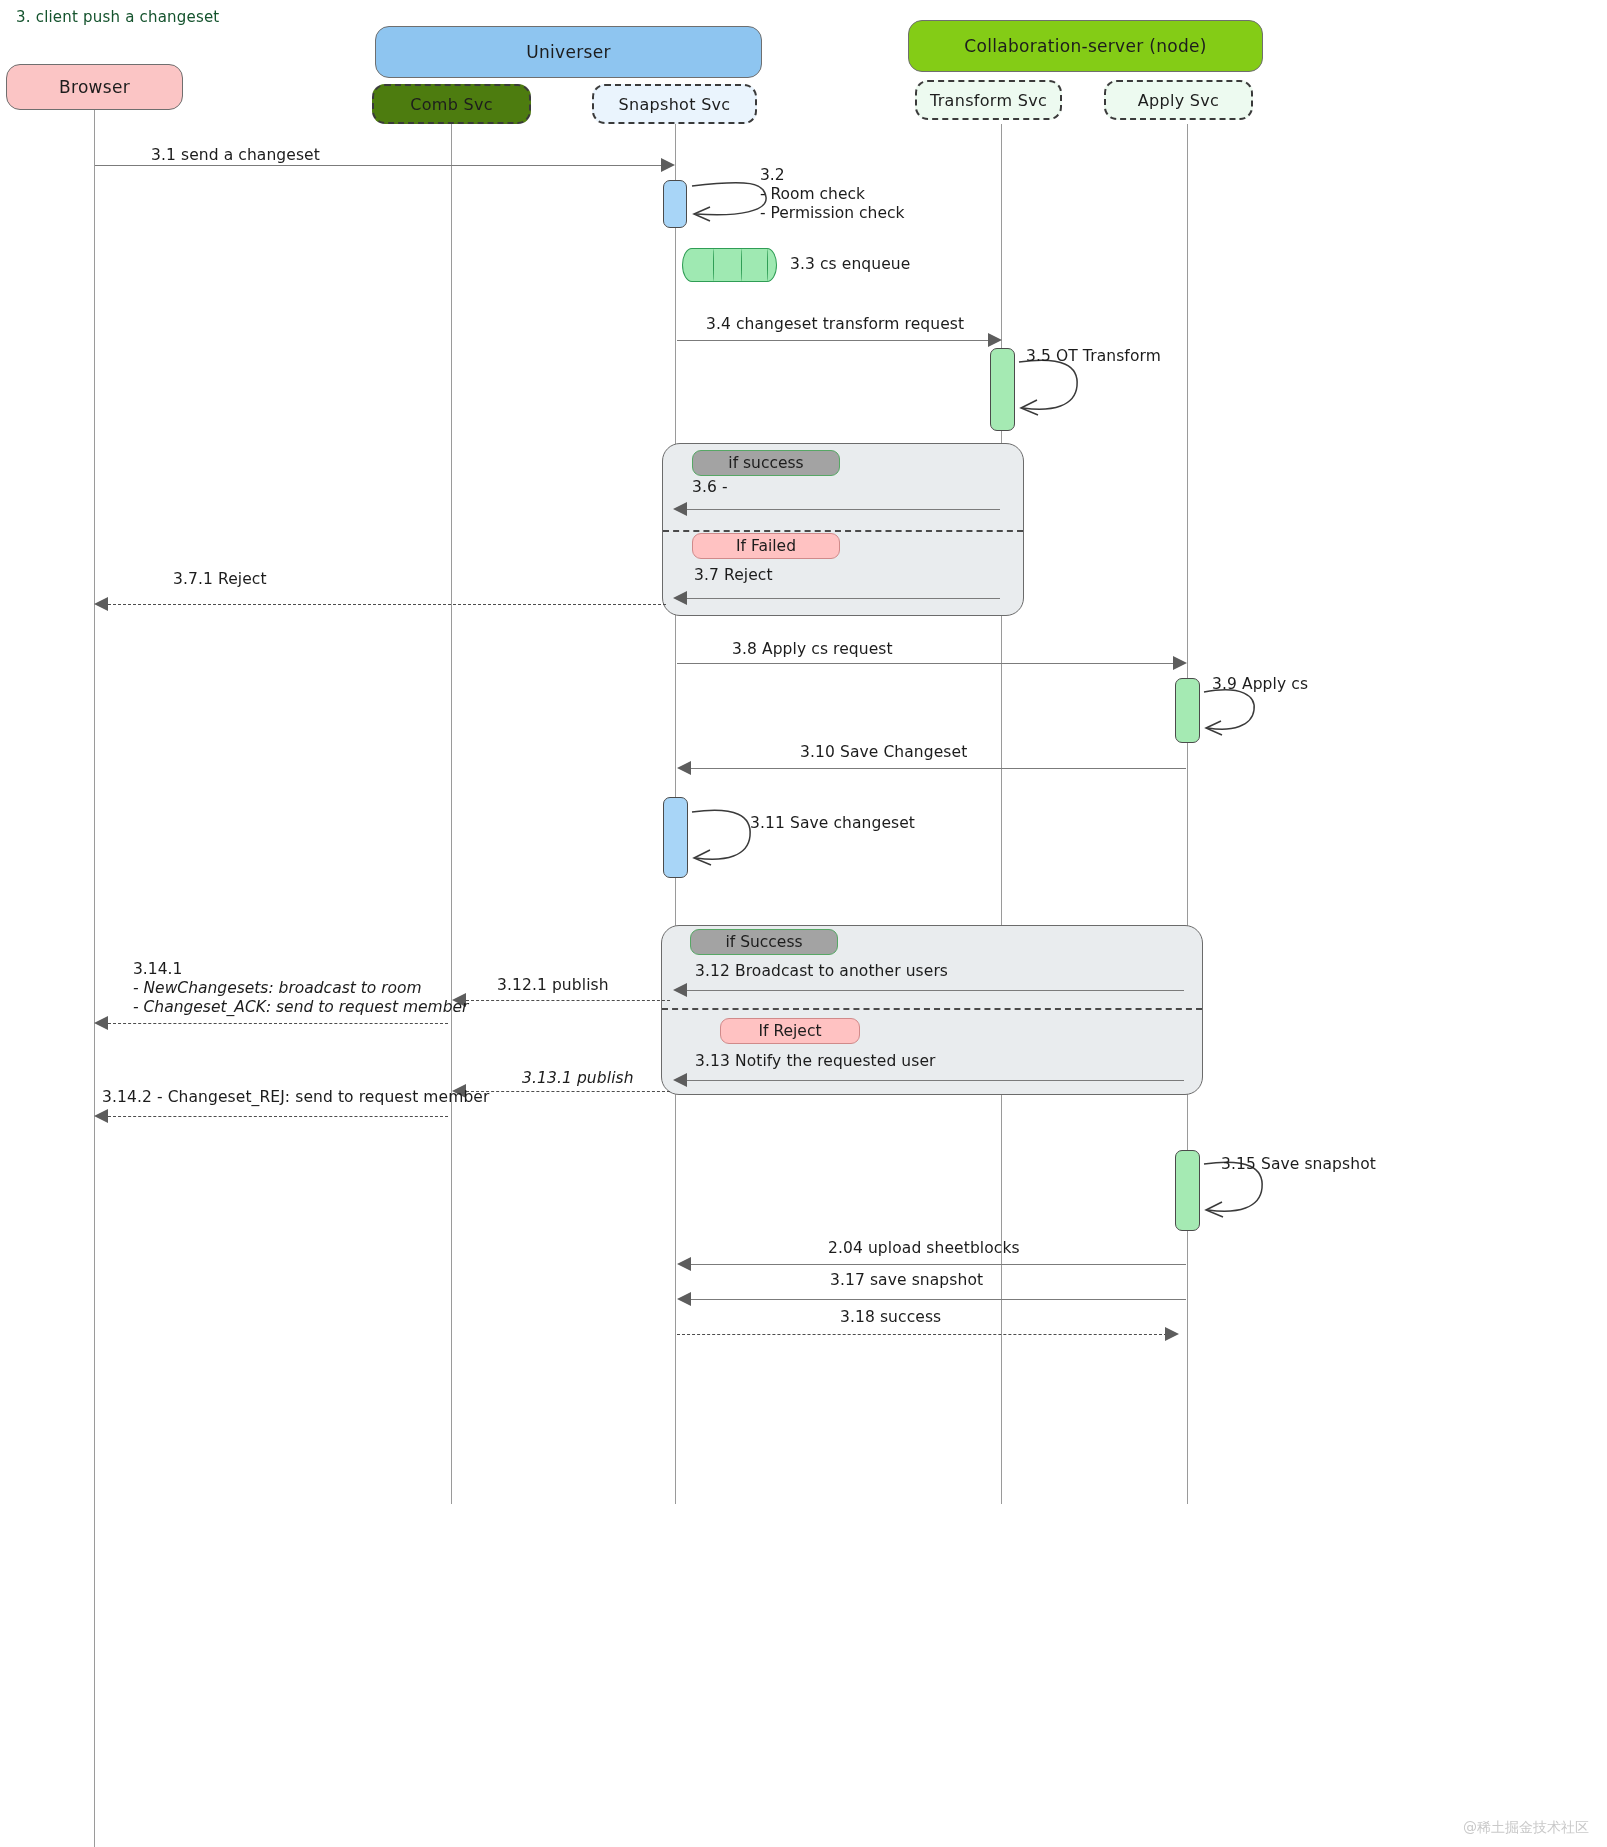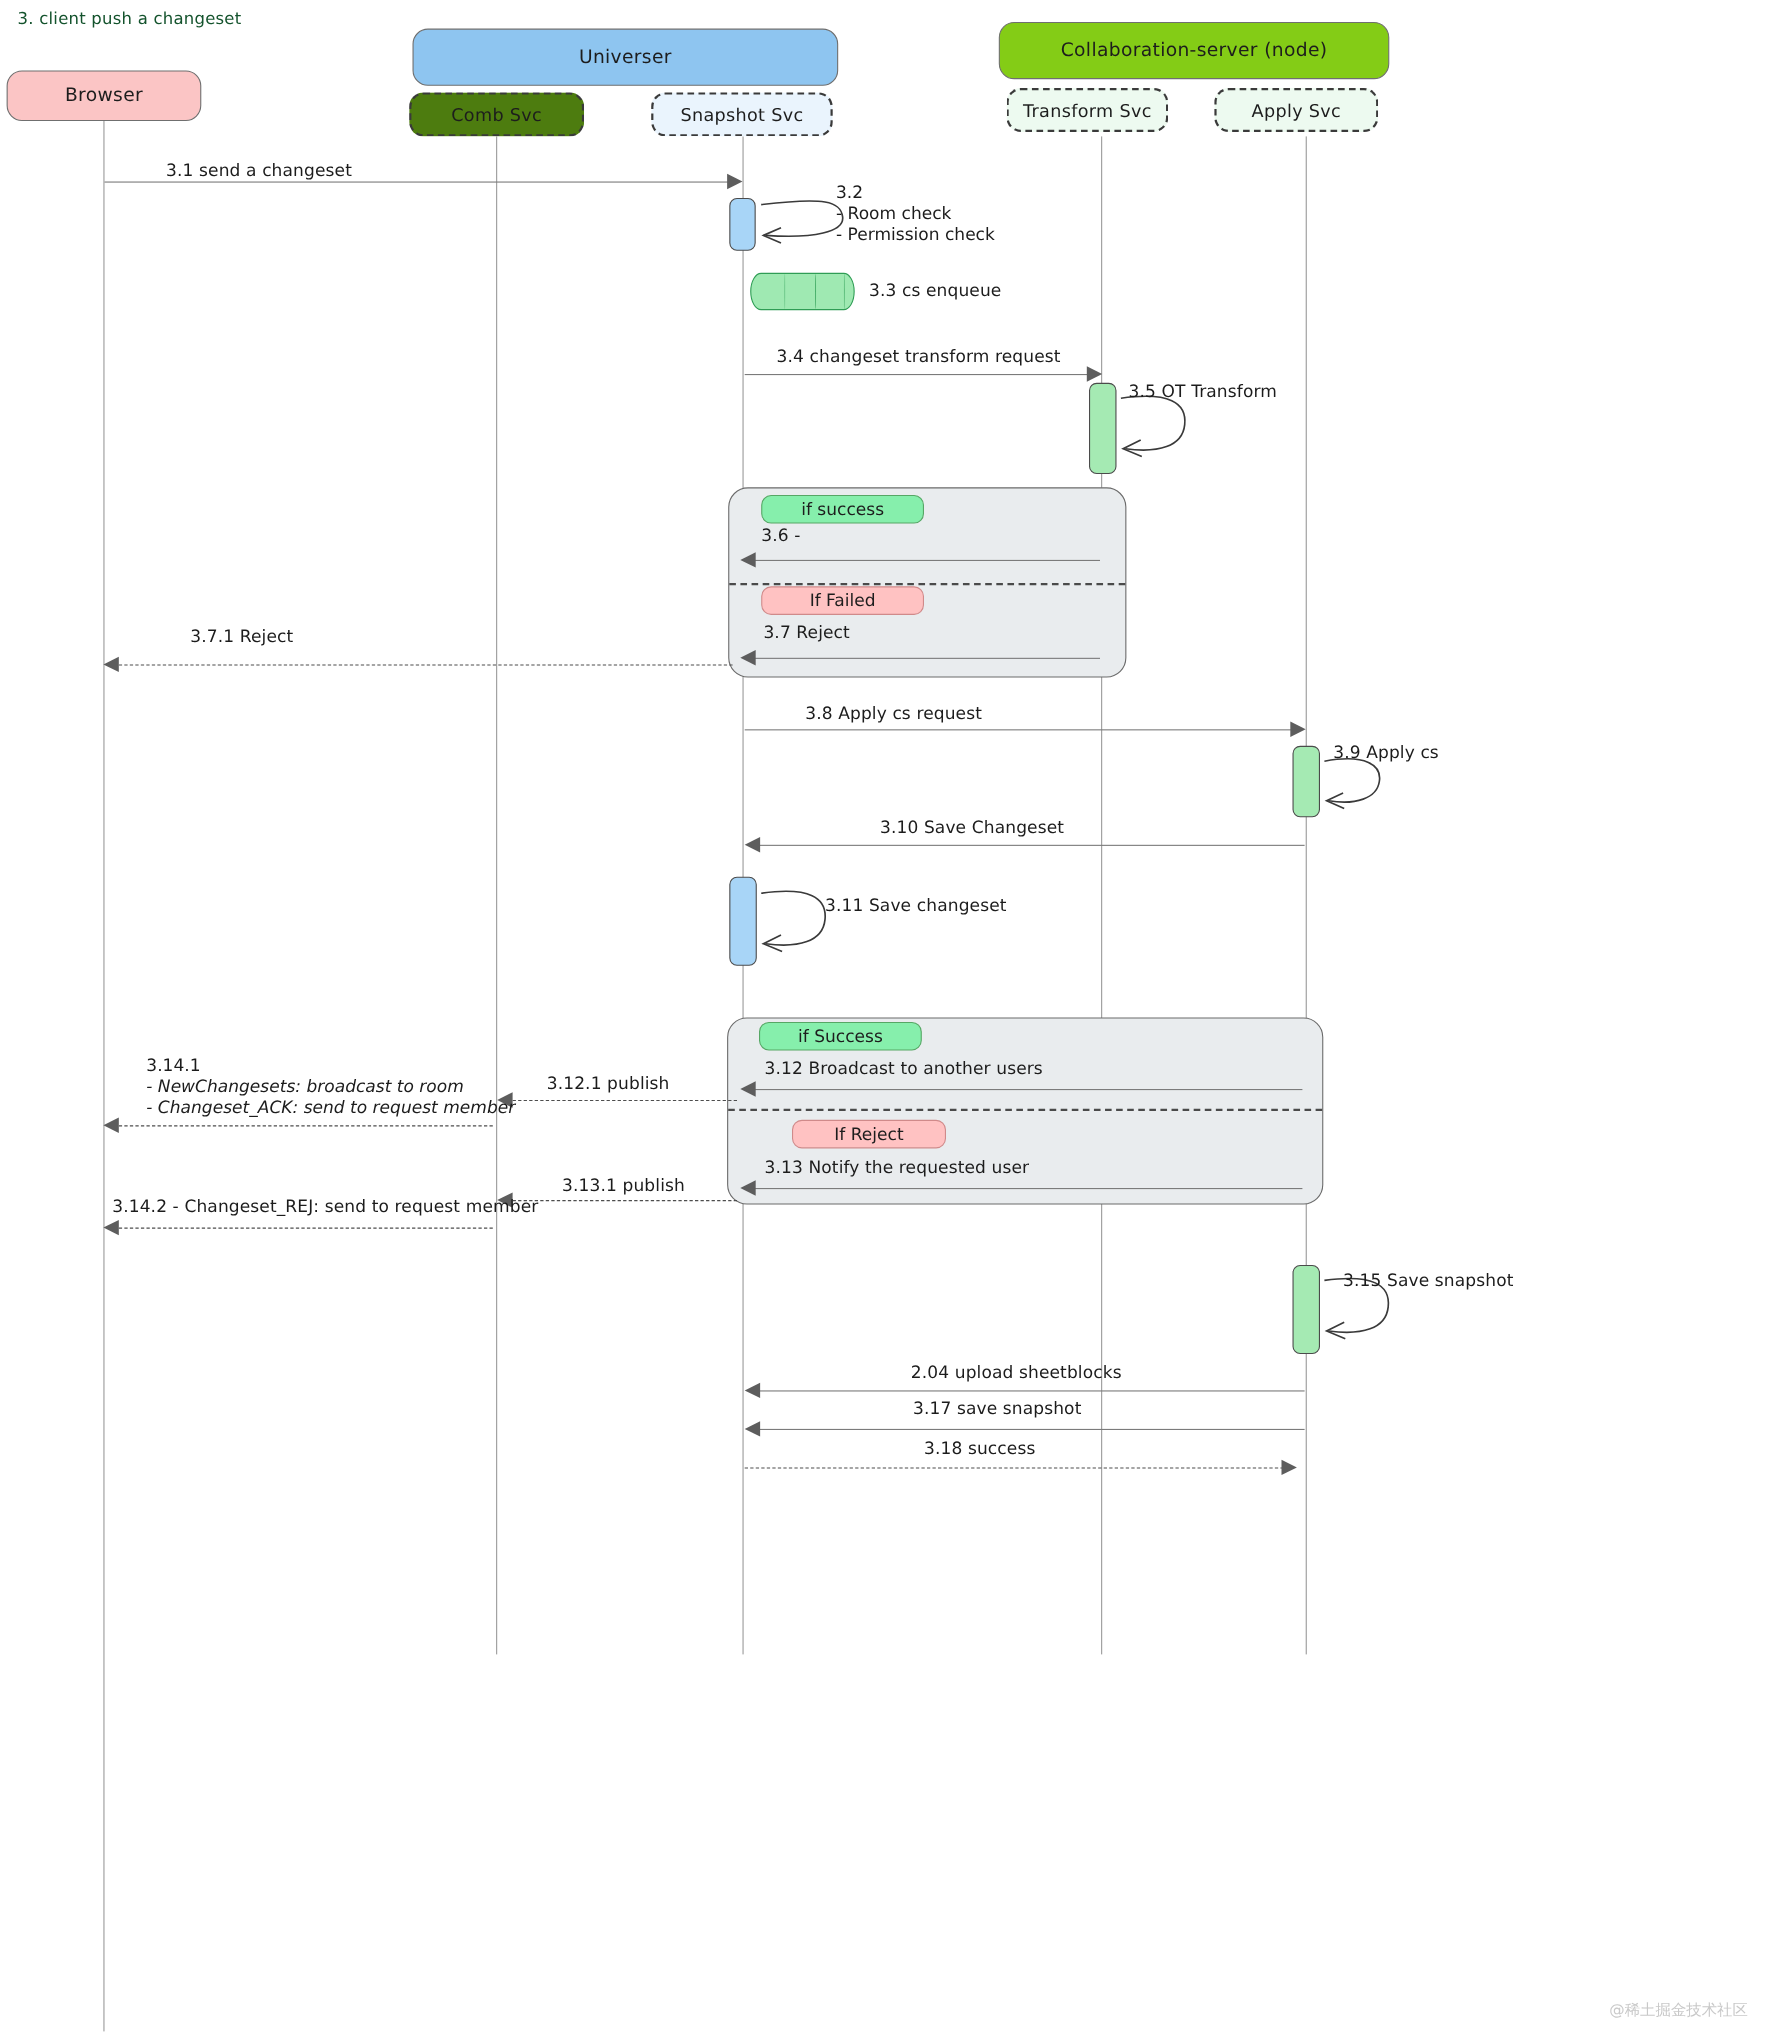--- a/index.html
+++ b/index.html
@@ -84,21 +84,21 @@
   .fraglabel{
     box-sizing:border-box;
     display:flex;
     align-items:center;
     justify-content:center;
     border-radius:9px;
     border:1.2px solid #7d7d7d;
     font-size:15.5px;
     color:#1d1d1d;
   }
-  .fraglabel.ok{background:#86efac;border-color:#56a765;}
+  .fraglabel.ok{background:#a3a3a3;border-color:#56a765;}
   .fraglabel.bad{background:#ffc2c2;border-color:#d08a8a;}
   .fragdiv{
     border-top:2px dashed #4a4a4a;
     height:0;
   }
 
   
   .arrow{height:0;border-top:1.4px solid #7b7b7b;}
   .arrow.dash{border-top:1.8px dashed #4d4d4d;}
   .ahead{
@@ -279,21 +279,21 @@
   <div class="abs ahead left" style="left:452px;top:993px;"></div>
 
   <div class="abs note" style="left:133px;top:960px;">
     <div>3.14.1</div>
     <div style="font-style:italic;">- NewChangesets: broadcast to room</div>
     <div style="font-style:italic;">- Changeset_ACK: send to request member</div>
   </div>
   <div class="abs arrow dash" style="left:108px;top:1023px;width:340px;"></div>
   <div class="abs ahead left" style="left:94px;top:1016px;"></div>
 
-  <div class="abs msg" style="left:511px;top:1069px;">3.13.1 publish</div>
+  <div class="abs msg" style="left:522px;top:1069px;font-style:italic;">3.13.1 publish</div>
   <div class="abs arrow dash" style="left:466px;top:1091px;width:204px;"></div>
   <div class="abs ahead left" style="left:452px;top:1084px;"></div>
 
   <div class="abs msg" style="left:102px;top:1088px;">3.14.2 - Changeset_REJ: send to request member</div>
   <div class="abs arrow dash" style="left:108px;top:1116px;width:340px;"></div>
   <div class="abs ahead left" style="left:94px;top:1109px;"></div>
 
   <div class="abs act green" style="left:1175px;top:1150px;width:25px;height:81px;"></div>
   <svg class="abs loop" style="left:1202px;top:1154px;" width="90" height="72" viewBox="0 0 90 72">
     <path d="M2 10 C 46 4, 62 14, 60 34 C 58 54, 36 60, 6 56"></path>

